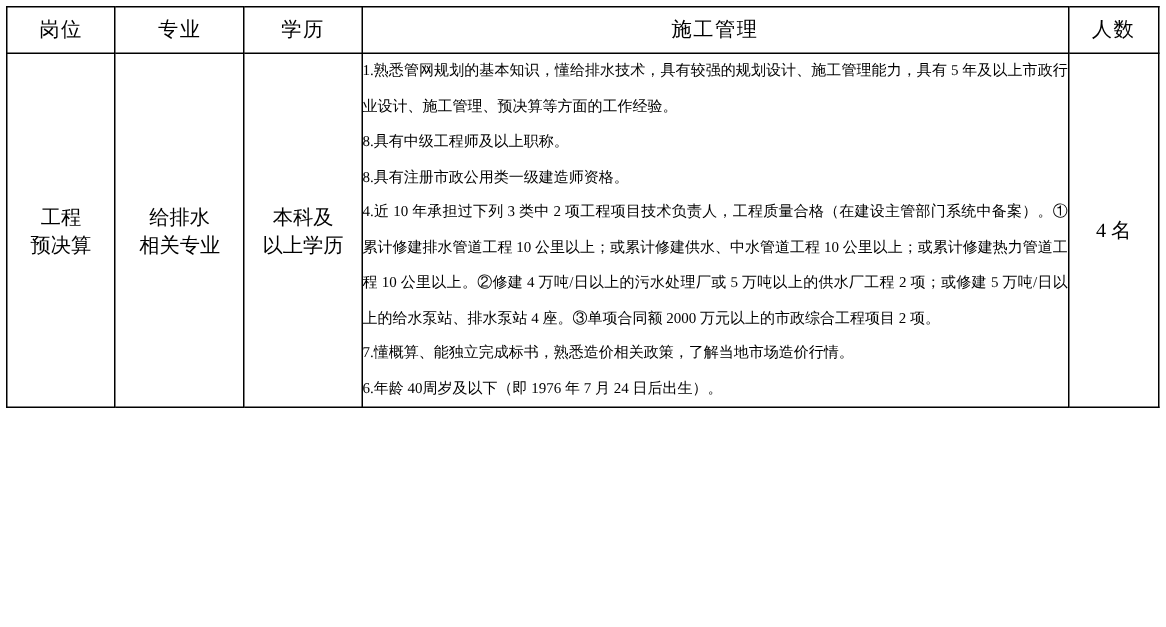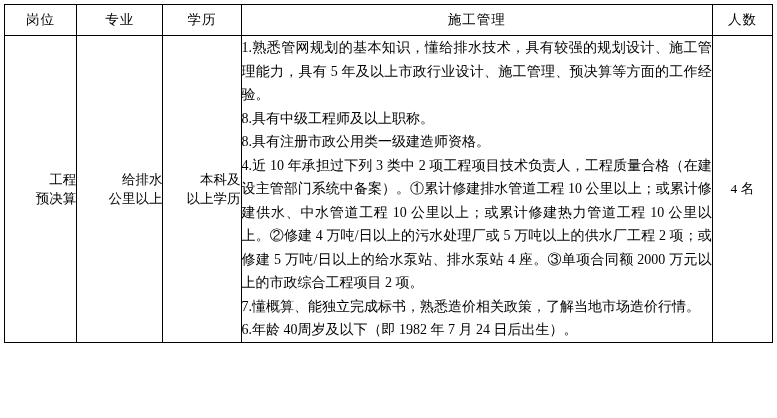--- a/index.html
+++ b/index.html
@@ -43,35 +43,34 @@
   .col-req { width: 470px; }
   .col-count { width: 60px; }
 
   td.center-cell {
     text-align: center;
     font-size: 13.5px;
     line-height: 19px;
   }
   td.req-cell {
     text-align: left;
-    font-size: 14px;
+    font-size: 10px;
     line-height: 23.5px;
     padding: 6px 7px 5px 7px;
     vertical-align: top;
   }
   .req-line {
     text-indent: 0;
     margin: 0;
     white-space: normal;
     text-align: justify;
     text-justify: inter-ideograph;
   }
   .post-stack span, .major-stack span, .edu-stack span {
     display: block;
-    text-align: right;
   }
 </style>
 </head>
 <body>
 
 <div class="sheet">
   <table class="job-table">
     <colgroup>
       <col class="col-post">
       <col class="col-major">
@@ -92,34 +91,34 @@
       <tr>
         <td class="center-cell">
           <div class="post-stack">
             <span>工程</span>
             <span>预决算</span>
           </div>
         </td>
         <td class="center-cell">
           <div class="major-stack">
             <span>给排水</span>
-            <span>公里以上</span>
+            <span>相关专业</span>
           </div>
         </td>
         <td class="center-cell">
           <div class="edu-stack">
             <span>本科及</span>
             <span>以上学历</span>
           </div>
         </td>
         <td class="req-cell">
           <p class="req-line">1.熟悉管网规划的基本知识，懂给排水技术，具有较强的规划设计、施工管理能力，具有 5 年及以上市政行业设计、施工管理、预决算等方面的工作经验。</p>
           <p class="req-line">8.具有中级工程师及以上职称。</p>
           <p class="req-line">8.具有注册市政公用类一级建造师资格。</p>
           <p class="req-line">4.近 10 年承担过下列 3 类中 2 项工程项目技术负责人，工程质量合格（在建设主管部门系统中备案）。①累计修建排水管道工程 10 公里以上；或累计修建供水、中水管道工程 10 公里以上；或累计修建热力管道工程 10 公里以上。②修建 4 万吨/日以上的污水处理厂或 5 万吨以上的供水厂工程 2 项；或修建 5 万吨/日以上的给水泵站、排水泵站 4 座。③单项合同额 2000 万元以上的市政综合工程项目 2 项。</p>
           <p class="req-line">7.懂概算、能独立完成标书，熟悉造价相关政策，了解当地市场造价行情。</p>
-          <p class="req-line">6.年龄 40周岁及以下（即 1982 年 7 月 24 日后出生）。</p>
+          <p class="req-line">6.年龄 40周岁及以下（即 1976 年 7 月 24 日后出生）。</p>
         </td>
         <td class="center-cell">4 名</td>
       </tr>
     </tbody>
   </table>
 </div>
 
 </body></html>

